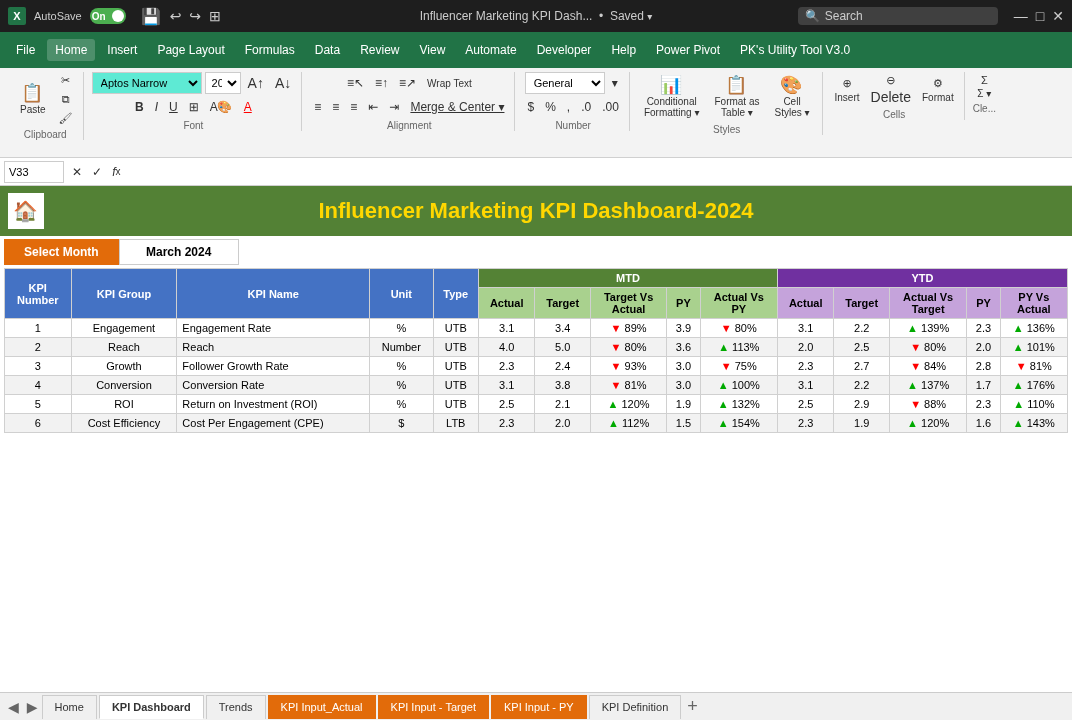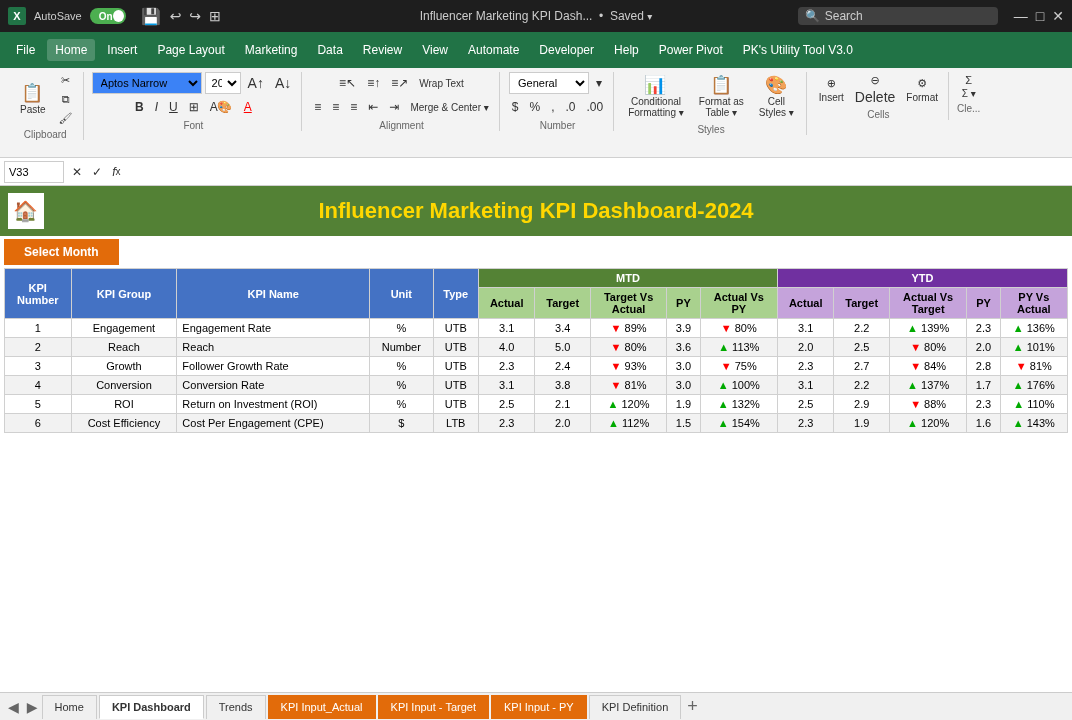--- a/index.html
+++ b/index.html
@@ -79,21 +79,21 @@
       flex-direction: column;
       align-items: center;
       gap: 2px;
       color: #333;
     }
     .ribbon-btn-icon { font-size: 18px; line-height: 1; }
     .ribbon-btn-label { font-size: 10px; }
     .ribbon-btn-large { padding: 4px 6px; }
     .font-select {
       border: 1px solid #ccc;
-      background: #3b82f6;
+      background: #5eead4;
       padding: 1px 4px;
       font-size: 11px;
       width: 110px;
       height: 22px;
     }
     .size-select {
       border: 1px solid #ccc;
       background: #fff;
       padding: 1px 2px;
       font-size: 11px;
@@ -292,21 +292,21 @@
     .tab.orange { background: #E26B0A; color: #fff; border-color: #E26B0A; }
   </style>
 </head>
 <body>
 
 <div class="title-bar">
   <div class="title-bar-left">
     <div class="excel-icon">X</div>
     <span class="autosave-label">AutoSave</span>
     <div class="autosave-toggle">
-      <span style="color:#fff;font-size:10px;font-weight:bold;margin-left:7px;">On</span>
+      <span style="color:#fff;font-size:10px;font-weight:bold;">On</span>
       <div class="autosave-toggle-knob"></div>
     </div>
 
     <span style="font-size:16px;color:#ccc;margin-left:8px;">💾</span>
     <span style="font-size:14px;color:#ccc;">↩</span>
     <span style="font-size:14px;color:#ccc;">↪</span>
     <span style="font-size:14px;color:#ccc;">⊞</span>
   </div>
   <div class="title-bar-center">
     <span>Influencer Marketing KPI Dash...</span>
@@ -323,21 +323,21 @@
     <span style="color:#ccc;font-size:14px;">□</span>
     <span style="color:#ccc;font-size:14px;">✕</span>
   </div>
 </div>
 
 <div class="menu-bar">
   <div class="menu-item">File</div>
   <div class="menu-item active">Home</div>
   <div class="menu-item">Insert</div>
   <div class="menu-item">Page Layout</div>
-  <div class="menu-item">Marketing</div>
+  <div class="menu-item">Formulas</div>
   <div class="menu-item">Data</div>
   <div class="menu-item">Review</div>
   <div class="menu-item">View</div>
   <div class="menu-item">Automate</div>
   <div class="menu-item">Developer</div>
   <div class="menu-item">Help</div>
   <div class="menu-item">Power Pivot</div>
   <div class="menu-item">PK's Utility Tool V3.0</div>
 </div>
 
@@ -392,21 +392,21 @@
       <button class="tb-btn">≡↑</button>
       <button class="tb-btn">≡↗</button>
       <button class="tb-btn" style="font-size:10px;">Wrap Text</button>
     </div>
     <div class="ribbon-controls" style="margin-top:2px;">
       <button class="tb-btn">≡</button>
       <button class="tb-btn">≡</button>
       <button class="tb-btn">≡</button>
       <button class="tb-btn">⇤</button>
       <button class="tb-btn">⇥</button>
-      <button class="tb-btn" style="font-size:10px;">Merge &amp; Center ▾</button>
+      <button class="tb-btn" style="font-size:12px;text-decoration:underline;">Merge &amp; Center ▾</button>
     </div>
     <span class="ribbon-group-label">Alignment</span>
   </div>
 
   <div class="ribbon-group">
     <div class="ribbon-controls">
       <select class="format-dropdown">
         <option>General</option>
       </select>
       <button class="tb-btn">▾</button>
@@ -487,20 +487,21 @@
 
   <div class="dashboard-header">
     <div class="home-icon-container">
       <span>🏠</span>
     </div>
     <div class="dashboard-title">Influencer Marketing KPI Dashboard-2024</div>
   </div>
 
   <div class="month-row">
     <button class="select-month-btn">Select Month</button>
+    <div class="month-display">March 2024</div>
   </div>
 
   <div class="kpi-table-wrapper">
     <table class="kpi-table">
       <thead>
         <tr>
           <th class="th-main" rowspan="2">KPI<br>Number</th>
           <th class="th-main" rowspan="2">KPI Group</th>
           <th class="th-main" rowspan="2">KPI Name</th>
           <th class="th-main" rowspan="2">Unit</th>

